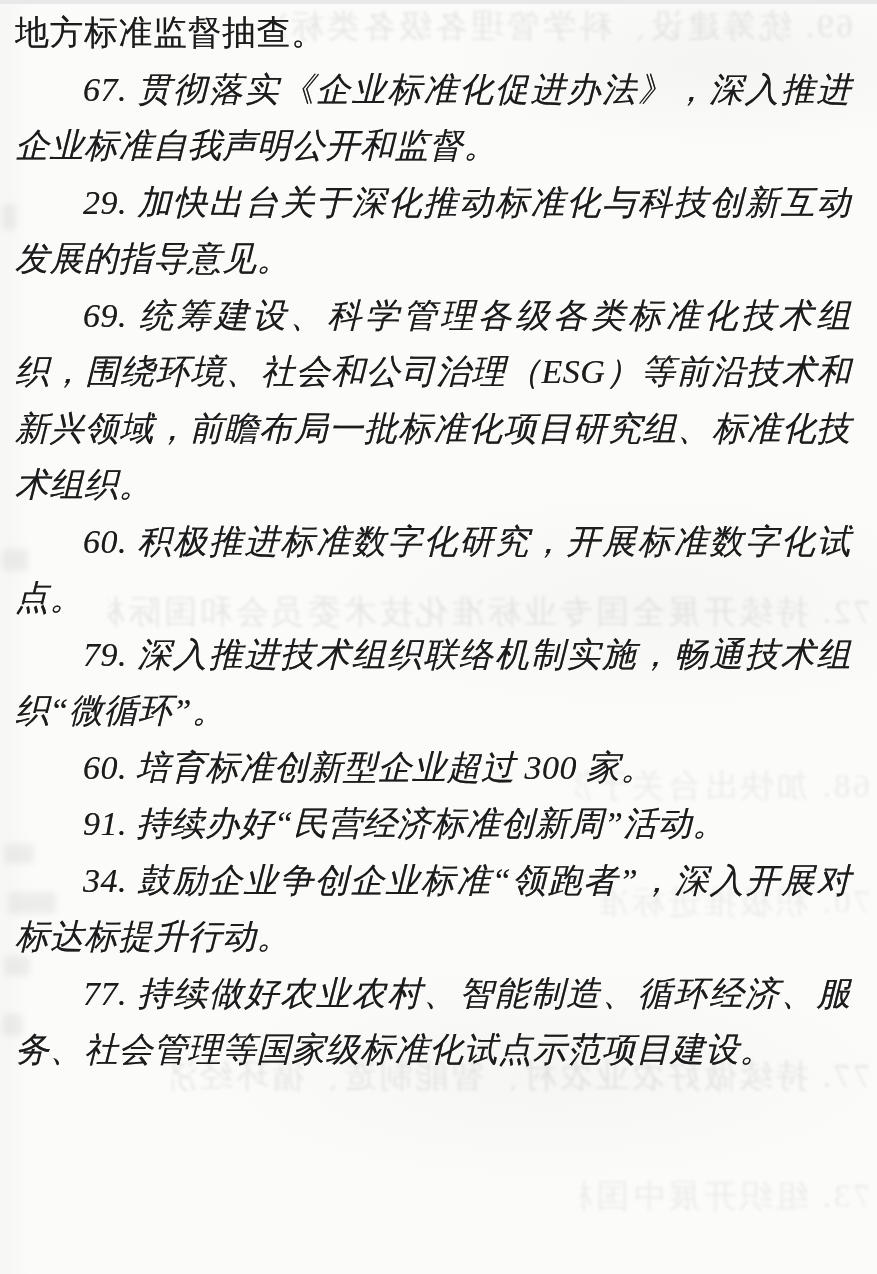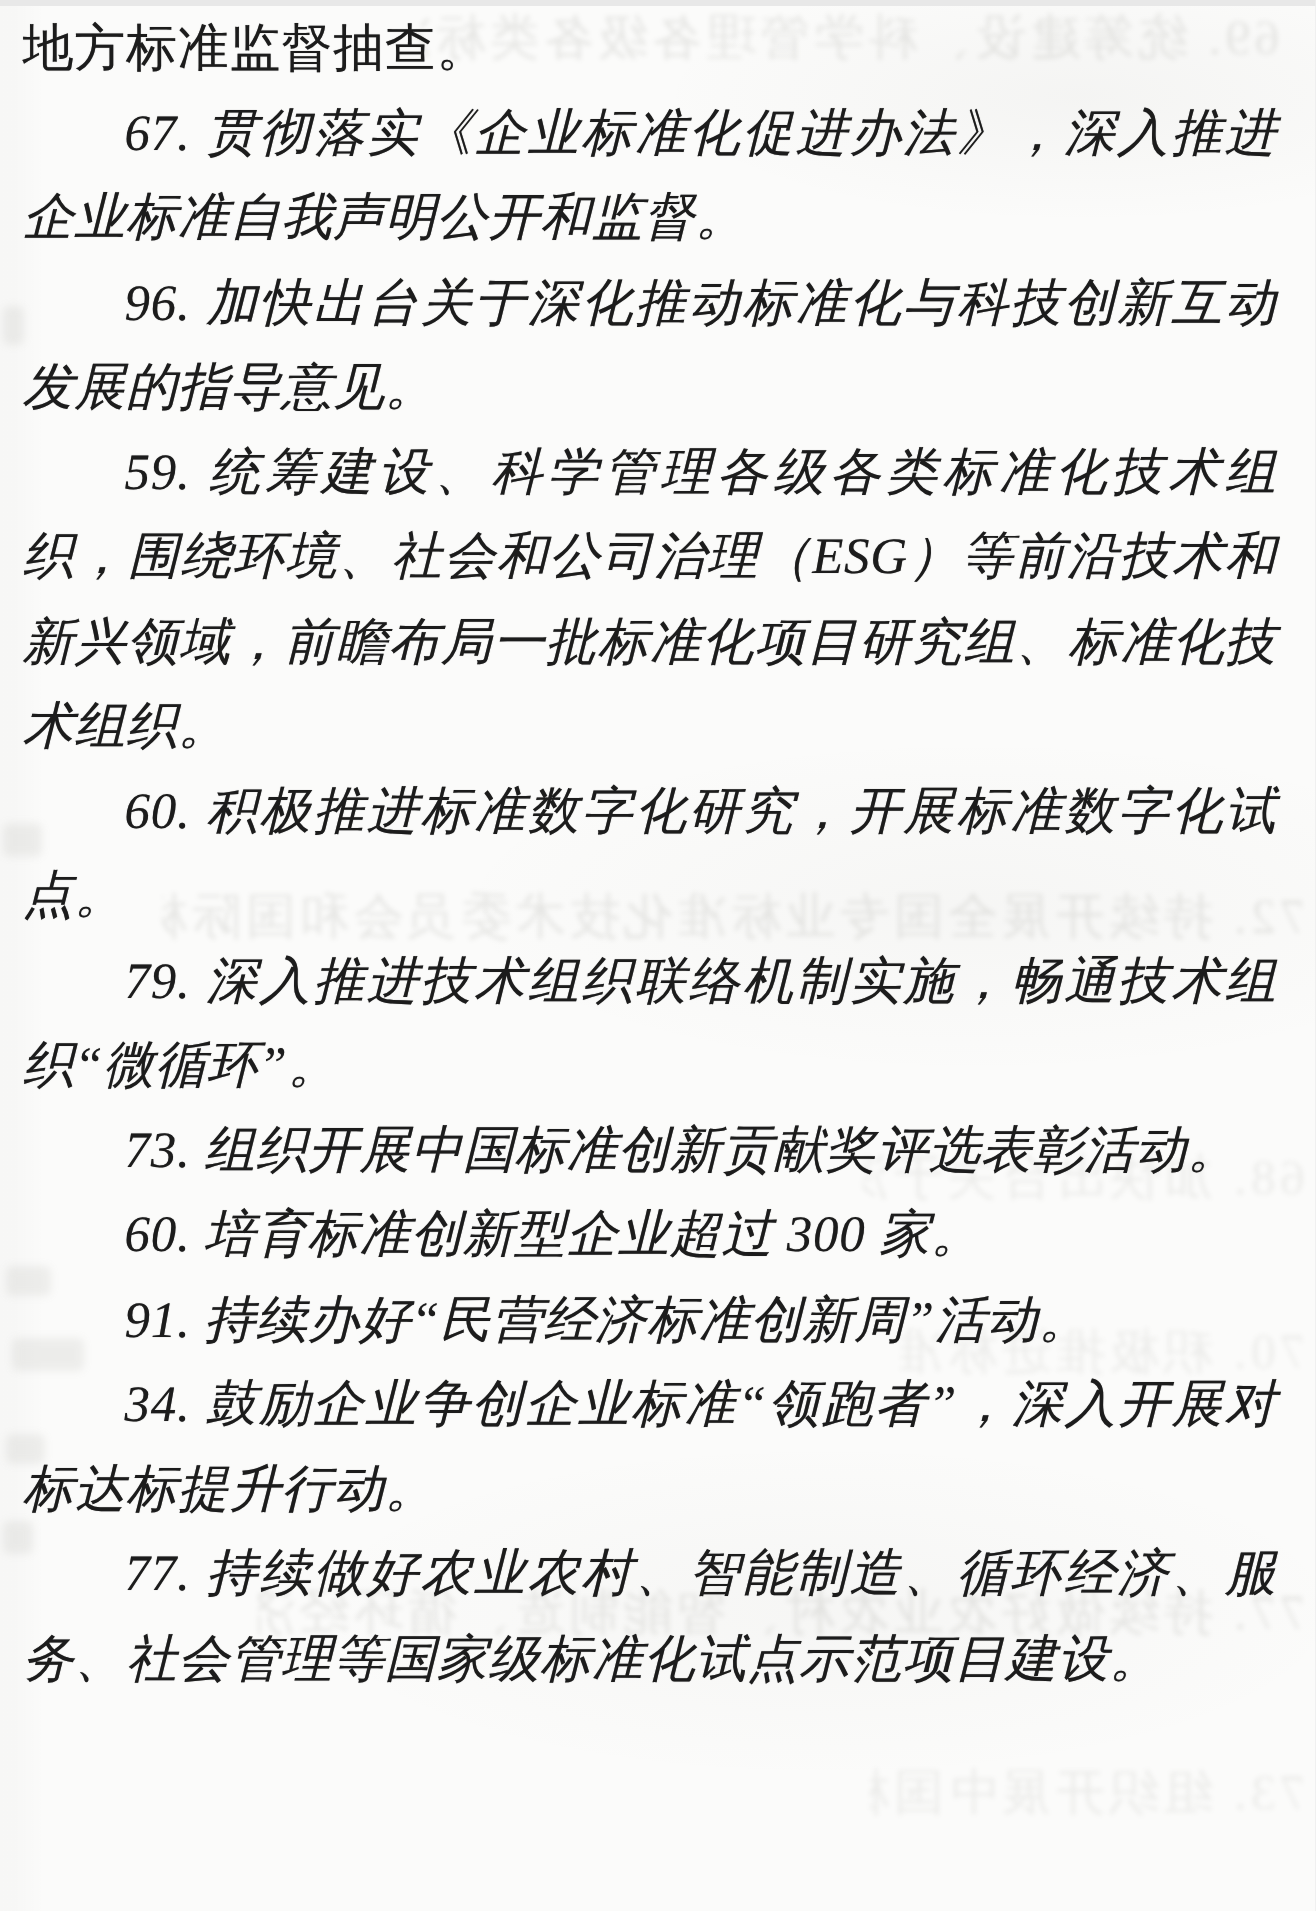--- a/index.html
+++ b/index.html
@@ -93,25 +93,24 @@
   <div class="smudge smudge-1"></div>
   <div class="smudge smudge-2"></div>
   <div class="smudge smudge-3"></div>
   <div class="smudge smudge-4"></div>
   <div class="smudge smudge-5"></div>
   <div class="smudge smudge-6"></div>
 
   <div class="text-layer">
     <p class="para">地方标准监督抽查。</p>
     <p class="para indent">67. 贯彻落实《企业标准化促进办法》，深入推进企业标准自我声明公开和监督。</p>
-    <p class="para indent">96. 加快出台关于深化推动标准化与科技创新互动发展的指导意见。</p>
-    <p class="para indent">59. 统筹建设、科学管理各级各类标准化技术组织，围绕环境、社会和公司治理（ESG）等前沿技术和新兴领域，前瞻布局一批标准化项目研究组、标准化技术组织。</p>
+    <p class="para indent">29. 加快出台关于深化推动标准化与科技创新互动发展的指导意见。</p>
+    <p class="para indent">69. 统筹建设、科学管理各级各类标准化技术组织，围绕环境、社会和公司治理（ESG）等前沿技术和新兴领域，前瞻布局一批标准化项目研究组、标准化技术组织。</p>
     <p class="para indent">60. 积极推进标准数字化研究，开展标准数字化试点。</p>
     <p class="para indent">79. 深入推进技术组织联络机制实施，畅通技术组织“微循环”。</p>
-    <p class="para indent">73. 组织开展中国标准创新贡献奖评选表彰活动。</p>
     <p class="para indent">60. 培育标准创新型企业超过 300 家。</p>
     <p class="para indent">91. 持续办好“民营经济标准创新周”活动。</p>
     <p class="para indent">34. 鼓励企业争创企业标准“领跑者”，深入开展对标达标提升行动。</p>
     <p class="para indent">77. 持续做好农业农村、智能制造、循环经济、服务、社会管理等国家级标准化试点示范项目建设。</p>
 
   </div>
 
 </div>
 
 </body></html>

